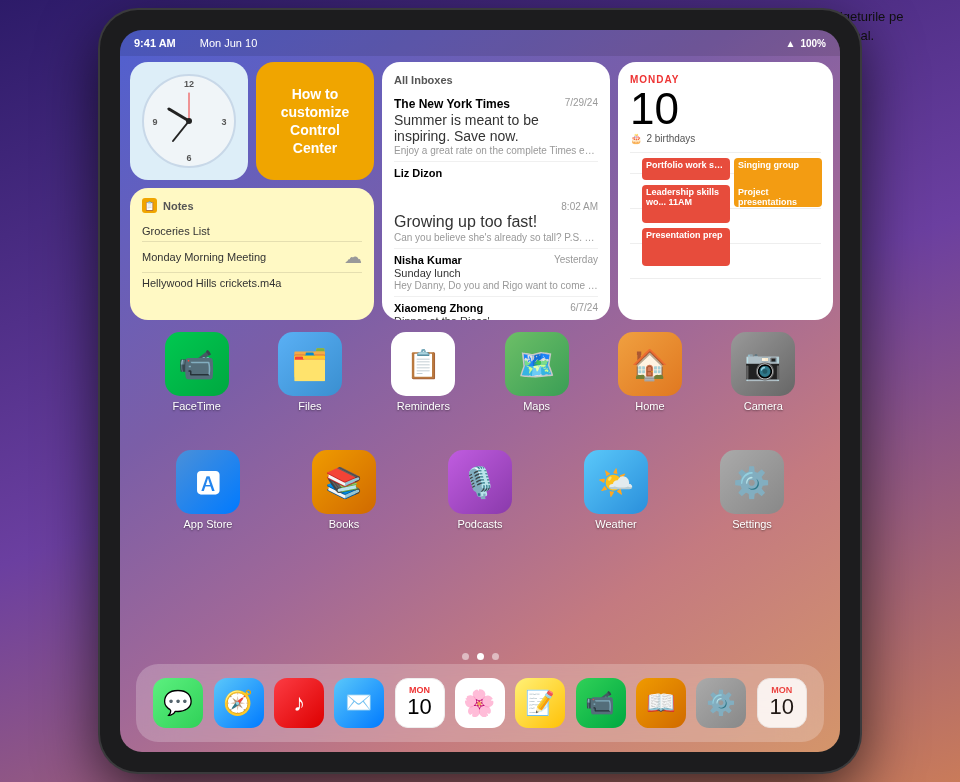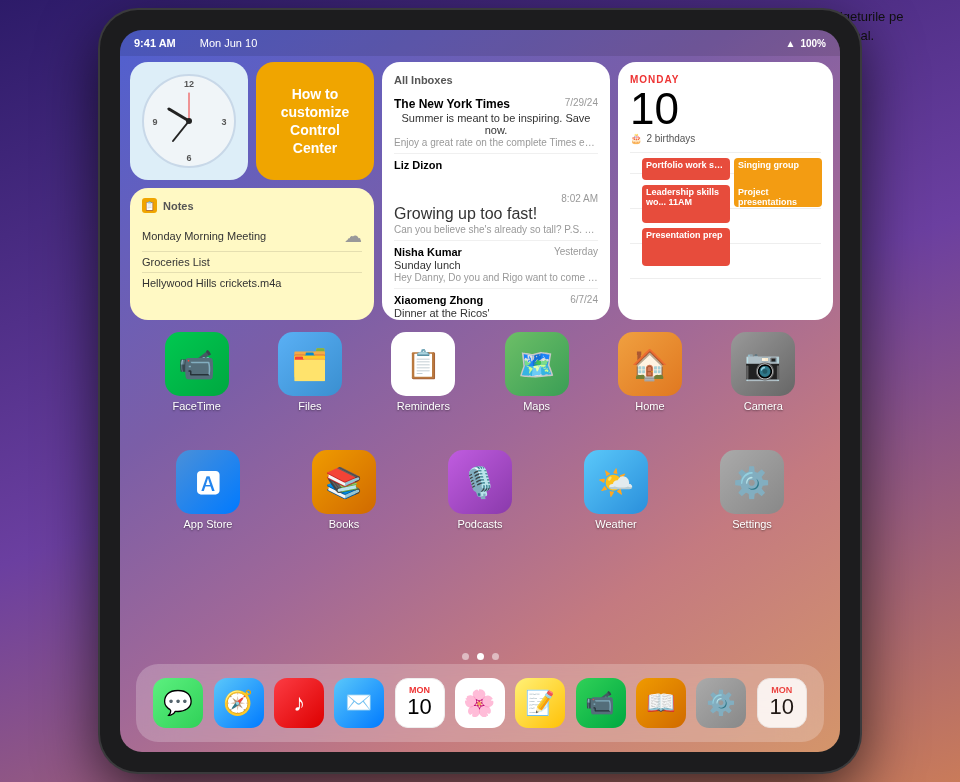--- a/index.html
+++ b/index.html
@@ -57,41 +57,41 @@
 
       <div style="position:absolute; top:32px; left:136px; width:118px; height:118px; background:#f0a500; border-radius:18px; display:flex; align-items:center; justify-content:center; padding:14px;">
         <div style="font-size:14px; font-weight:700; color:white; text-align:center; line-height:1.3;">How to customize Control Center</div>
       </div>
 
       <div style="position:absolute; top:158px; left:10px; width:244px; height:132px; background:#fff9c4; border-radius:18px; padding:10px 12px;">
         <div style="display:flex; align-items:center; gap:6px; margin-bottom:8px;">
           <div style="width:15px; height:15px; background:#f0a500; border-radius:3px; display:flex; align-items:center; justify-content:center; font-size:9px; color:white;">📋</div>
           <span style="font-size:11px; font-weight:700; color:#555;">Notes</span>
         </div>
+        <div style="font-size:11px; color:#333; padding:4px 0; border-bottom:1px solid rgba(0,0,0,0.1);">
+          <span>Groceries List</span>
+        </div>
         <div style="font-size:11px; color:#333; padding:4px 0; border-bottom:1px solid rgba(0,0,0,0.1); display:flex; justify-content:space-between; align-items:center;">
           <span>Monday Morning Meeting</span>
           <span style="font-size:18px; color:#999;">☁</span>
         </div>
-        <div style="font-size:11px; color:#333; padding:4px 0; border-bottom:1px solid rgba(0,0,0,0.1);">
-          <span>Groceries List</span>
-        </div>
         <div style="font-size:11px; color:#333; padding:4px 0;">
           <span>Hellywood Hills crickets.m4a</span>
         </div>
       </div>
 
       <div style="position:absolute; top:32px; left:262px; width:228px; height:258px; background:white; border-radius:18px; padding:12px; overflow:hidden;">
         <div style="font-size:11px; font-weight:700; color:#555; margin-bottom:6px;">All Inboxes</div>
 
         <div style="padding:5px 0; border-bottom:1px solid #f0f0f0;">
           <div style="display:flex; justify-content:space-between; margin-bottom:1px;">
             <span style="font-size:12px; font-weight:700; color:#000;">The New York Times</span>
             <span style="font-size:10px; color:#999;">7/29/24</span>
           </div>
-          <div style="font-size:11px; font-weight:500; color:#333; margin-bottom:1px;text-align:center;">Summer is meant to be inspiring. Save now.</div>
+          <div style="font-size:14px; font-weight:500; color:#333; margin-bottom:1px;">Summer is meant to be inspiring. Save now.</div>
           <div style="font-size:10px; color:#999; white-space:nowrap; overflow:hidden; text-overflow:ellipsis;">Enjoy a great rate on the complete Times experie...</div>
         </div>
 
         <div style="padding:5px 0; border-bottom:1px solid #f0f0f0;">
           <div style="display:flex; justify-content:space-between; margin-bottom:1px;">
             <span style="font-size:11px; font-weight:700; color:#000;">Liz Dizon</span>
             <span style="font-size:10px; color:#999;margin-top:34px;">8:02 AM</span>
           </div>
           <div style="font-size:16px; font-weight:500; color:#333; margin-bottom:1px;">Growing up too fast!</div>
           <div style="font-size:10px; color:#999; white-space:nowrap; overflow:hidden; text-overflow:ellipsis;">Can you believe she's already so tall? P.S. Thanks ...</div>

